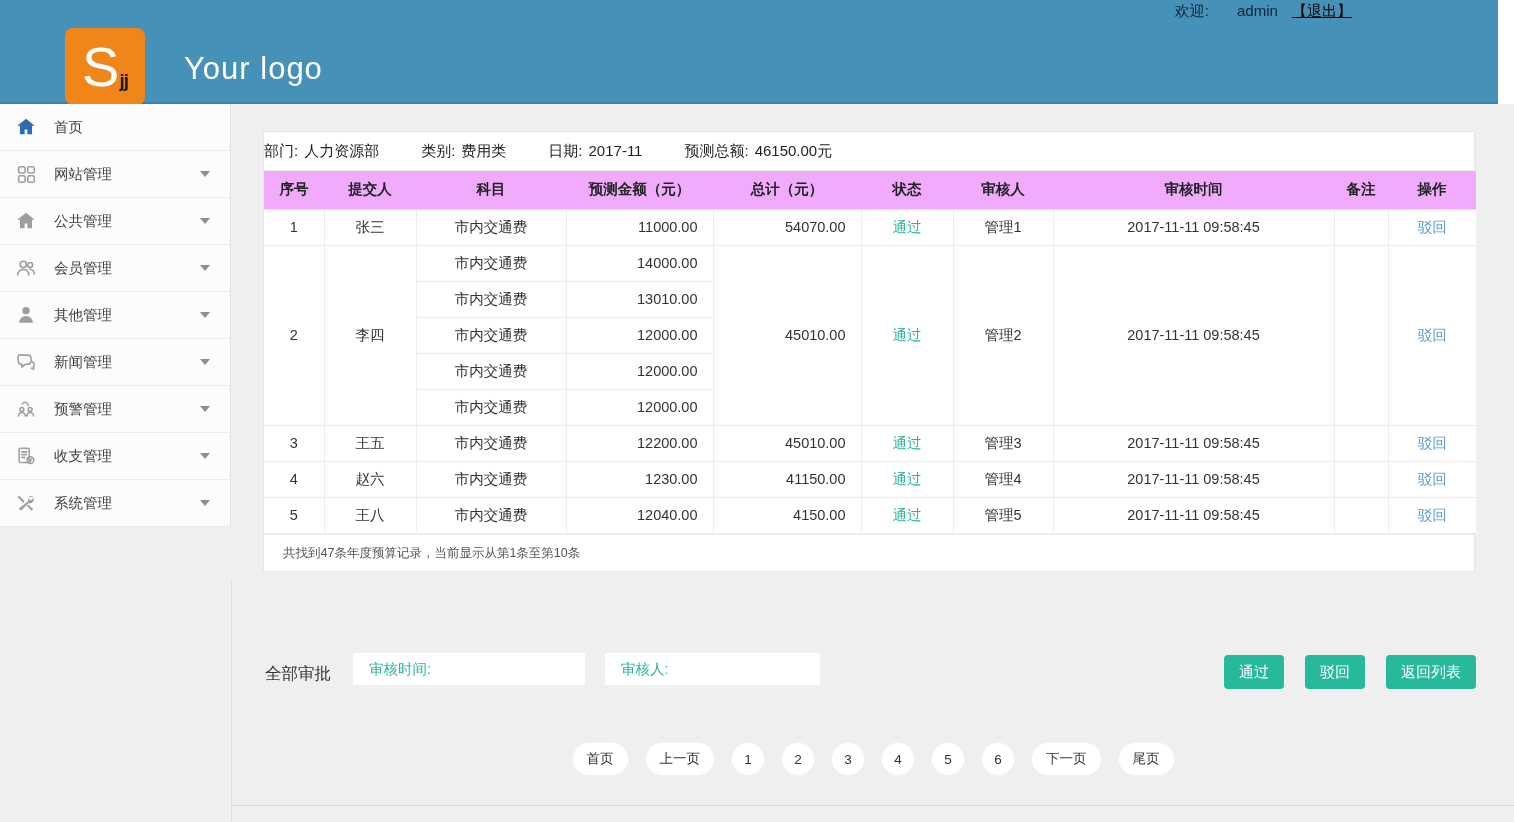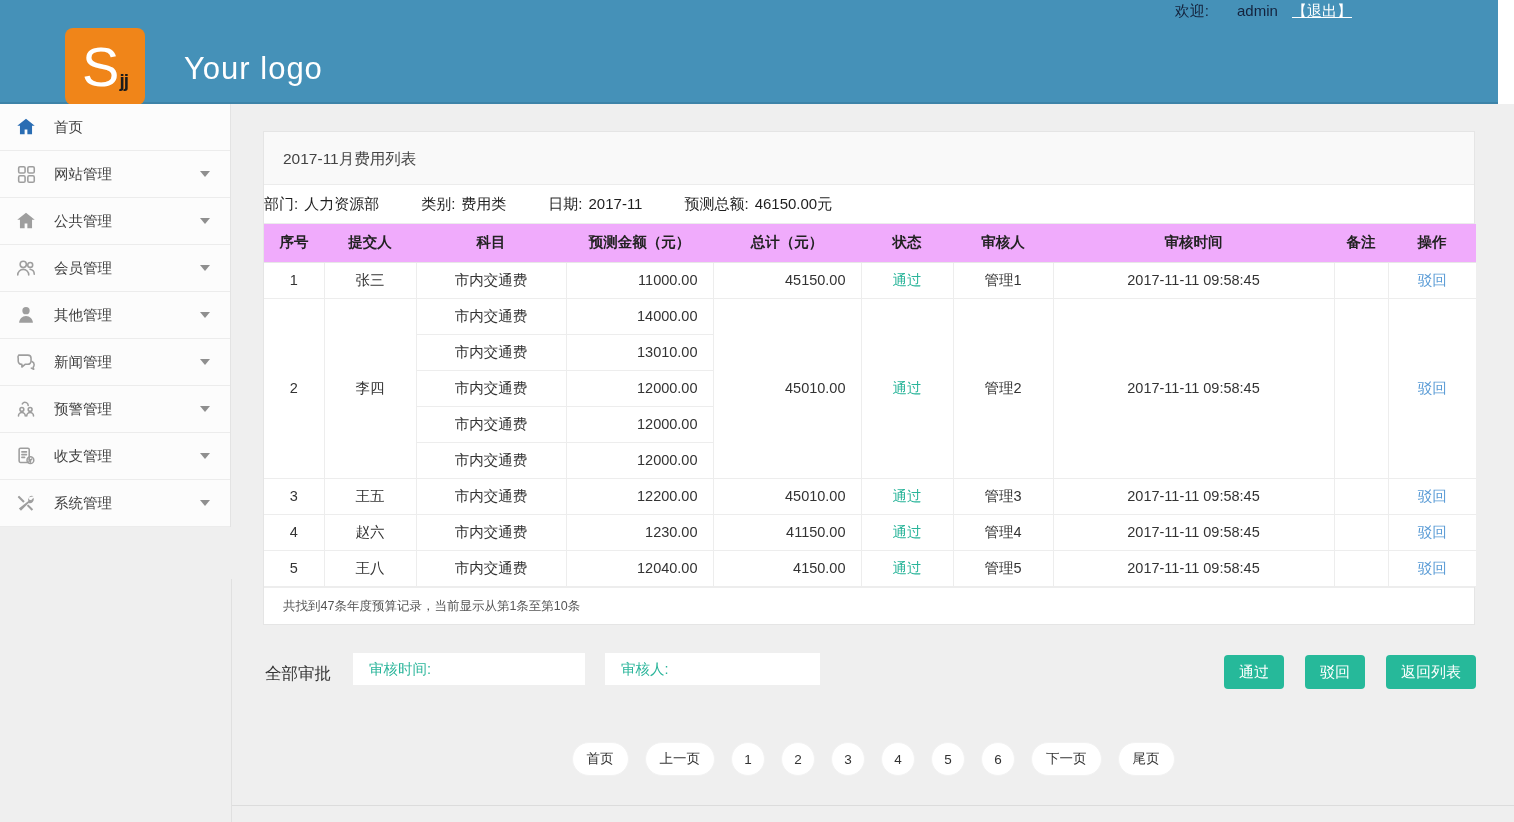--- a/index.html
+++ b/index.html
@@ -33,21 +33,21 @@
   .logo-badge .logo-jj { color: #1b1b1b; font-size: 19px; font-weight: 700; margin-top: 28px; letter-spacing: -1px; }
   .logo-text {
     position: absolute; left: 184px; top: 51px;
     color: #ffffff; font-size: 31px; font-weight: 300; letter-spacing: 1px;
   }
   .welcome {
     position: absolute; top: 2px; right: 146px;
     font-size: 15px; color: #14233d; white-space: nowrap;
   }
   .welcome .username { margin: 0 10px 0 24px; }
-  .welcome .logout-link { color: #ffffff; cursor: pointer; }
+  .welcome .logout-link { color: #000000; cursor: pointer; }
   .welcome .logout-link u { text-decoration: underline; }
 
   
   .sidebar {
     position: absolute; left: 0; top: 104px; width: 231px;
     background: #fcfcfc; border-right: 1px solid #e3e3e3;
   }
   .sidebar-item {
     height: 47px; display: flex; align-items: center;
     padding: 0 20px 0 14px;
@@ -282,21 +282,20 @@
         </svg>
     </span>
     <span class="label">系统管理</span>
     <span class="caret"></span>
   </div>
 
 </div>
 <div class="sidebar-divider"></div>
 
 <div class="panel">
-  <div class="panel-title">2017-11月费用列表</div>
 
   <div class="panel-info">
     <span class="info-group">
       <span>部门:</span><span class="val">人力资源部</span>
     </span>
     <span class="info-group">
       <span>类别:</span><span class="val">费用类</span>
     </span>
     <span class="info-group">
       <span>日期:</span><span class="val">2017-11</span>
@@ -332,21 +331,21 @@
         <th>备注</th>
         <th>操作</th>
       </tr>
     </thead>
     <tbody>
       <tr>
         <td>1</td>
         <td>张三</td>
         <td>市内交通费</td>
         <td class="num">11000.00</td>
-        <td class="num">45150.00</td>
+        <td class="num">54070.00</td>
         <td><span class="status-link">通过</span></td>
         <td>管理1</td>
         <td>2017-11-11 09:58:45</td>
         <td></td>
         <td><span class="action-link">驳回</span></td>
       </tr>
 
       <tr>
         <td rowspan="5">2</td>
         <td rowspan="5">李四</td>

